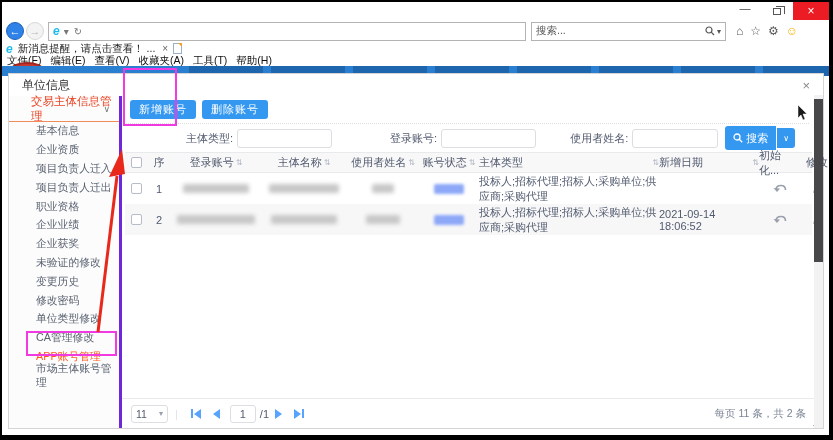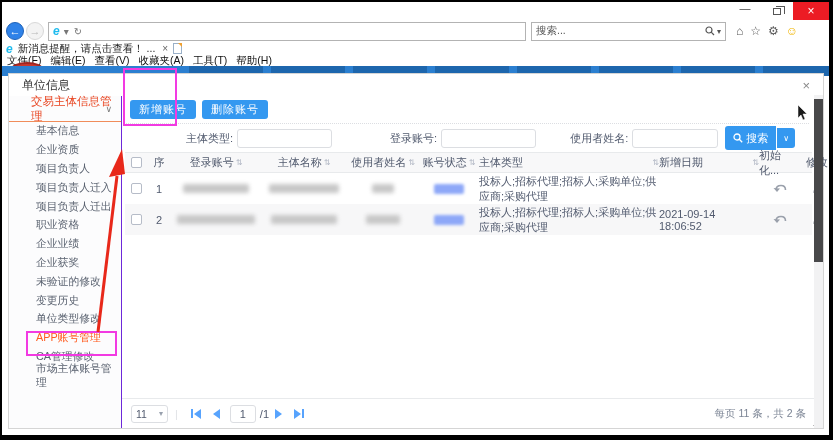--- a/index.html
+++ b/index.html
@@ -46,21 +46,21 @@
   .site-logo { position:absolute; top:60px; left:9px; width:32px; height:14px; border-radius:50%; background:#c8372d; border:2px solid #a02520; }
 
   
   .modal { position:absolute; left:6px; right:5px; top:71px; bottom:6px; background:#fff; border:1px solid #d5d5d5; }
   .modal-header { height:22px; display:flex; align-items:center; justify-content:space-between; padding:0 13px; }
   .modal-title { font-size:12px; color:#333; }
   .modal-close { font-size:13px; color:#888; }
   .modal-body { position:absolute; top:22px; bottom:0; left:0; right:0; display:flex; }
 
   
-  .sidebar { width:113px; flex:none; background:#fcfcfd; border-right:1px solid #6d28d9; }
+  .sidebar { width:113px; flex:none; background:#fcfcfd; border-right:3px solid #6d28d9; }
   .side-group { height:26px; display:flex; align-items:center; padding-left:22px; position:relative; color:#e8431f; font-size:11.5px; border-bottom:1px solid #f08c5a; }
   .side-group .chev { position:absolute; right:9px; color:#777; font-size:9px; }
   .side-item { height:18.8px; display:flex; align-items:center; padding-left:27px; font-size:10.8px; color:#5a6270; }
   .side-item.active { color:#ff5a1e; }
 
   
   .content { flex:1; position:relative; background:#fff; }
   .toolbar { position:absolute; top:4px; left:8px; display:flex; gap:6px; }
   .btn-blue { background:#3498f0; color:#fff; font-size:11px; height:19px; padding:0 9px; border:none; border-radius:3px; display:flex; align-items:center; letter-spacing:1px; }
   .dotline { position:absolute; top:27px; left:4px; right:14px; border-top:1px dotted #dcdee2; }
@@ -194,31 +194,31 @@
     </div>
     <div class="modal-body">
 
       <div class="sidebar">
         <div class="side-group">
           <span>交易主体信息管理</span>
           <span class="chev">∨</span>
         </div>
         <div class="side-item">基本信息</div>
         <div class="side-item">企业资质</div>
-        <div class="side-item">项目负责人</div>
         <div class="side-item">项目负责人迁入</div>
         <div class="side-item">项目负责人迁出</div>
         <div class="side-item">职业资格</div>
         <div class="side-item">企业业绩</div>
         <div class="side-item">企业获奖</div>
         <div class="side-item">未验证的修改</div>
         <div class="side-item">变更历史</div>
+        <div class="side-item">修改密码</div>
         <div class="side-item">单位类型修改</div>
+        <div class="side-item">CA管理修改</div>
         <div class="side-item active">APP账号管理</div>
-        <div class="side-item">CA管理修改</div>
         <div class="side-item">市场主体账号管理</div>
       </div>
 
       <div class="content">
         <div class="toolbar">
           <button class="btn-blue">新增账号</button>
           <button class="btn-blue">删除账号</button>
         </div>
         <div class="dotline"></div>
 

